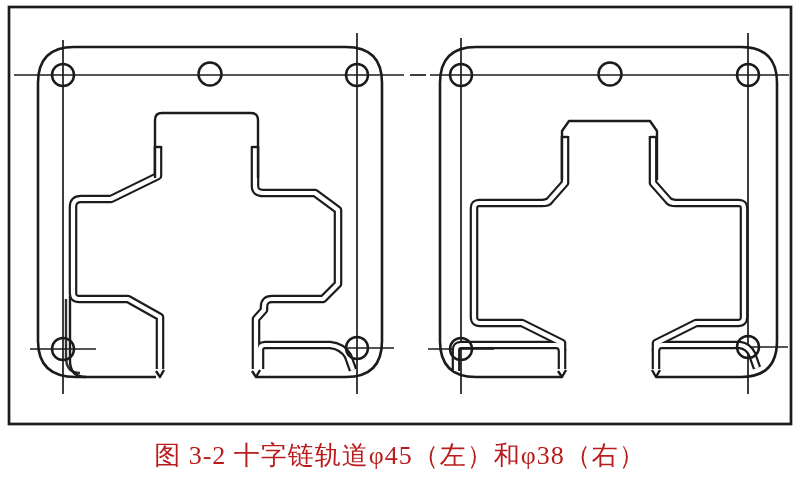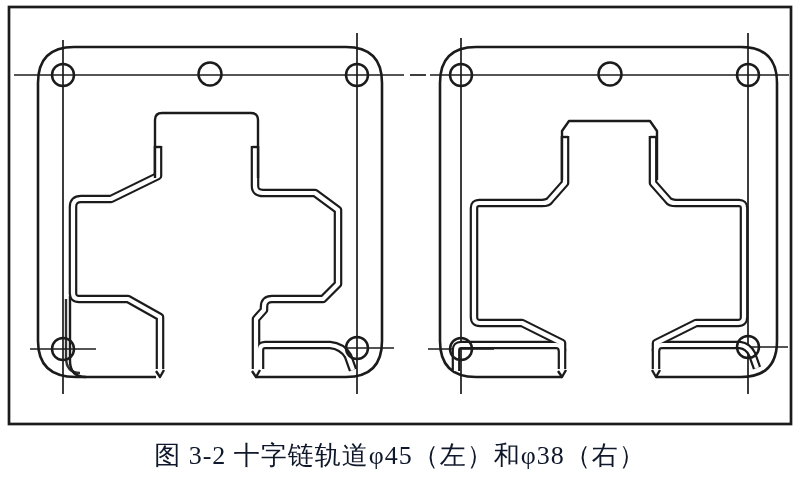--- a/index.html
+++ b/index.html
@@ -3,21 +3,21 @@
 <meta charset="utf-8">
 <style>
   html,body{margin:0;padding:0;background:#e8e8e8;}
   .stage{
     position:relative;width:800px;height:483px;background:#ffffff;
     font-family:"Liberation Serif","DejaVu Serif",serif;overflow:hidden;
   }
   .drawing{position:absolute;top:0;left:0;}
   .caption{
     position:absolute;left:0;top:436px;width:800px;height:40px;
-    text-align:center;font-size:26px;color:#0f172a;letter-spacing:1px;
+    text-align:center;font-size:26px;color:#b91c1c;letter-spacing:1px;
     line-height:40px;white-space:nowrap;
   }
   
   .frame   {fill:none;stroke:#1b1b1b;stroke-width:2.7;}
   .plate   {fill:none;stroke:#1b1b1b;stroke-width:2.6;}
   .hole    {fill:none;stroke:#1b1b1b;stroke-width:2.5;}
   .cl      {fill:none;stroke:#1b1b1b;stroke-width:1.7;}
   .single  {fill:none;stroke:#1b1b1b;stroke-width:2.4;stroke-linejoin:round;}
   .dbl-b   {fill:none;stroke:#1b1b1b;stroke-width:8.6;stroke-linejoin:round;}
   .dbl-w   {fill:none;stroke:#ffffff;stroke-width:4.2;stroke-linejoin:round;}

